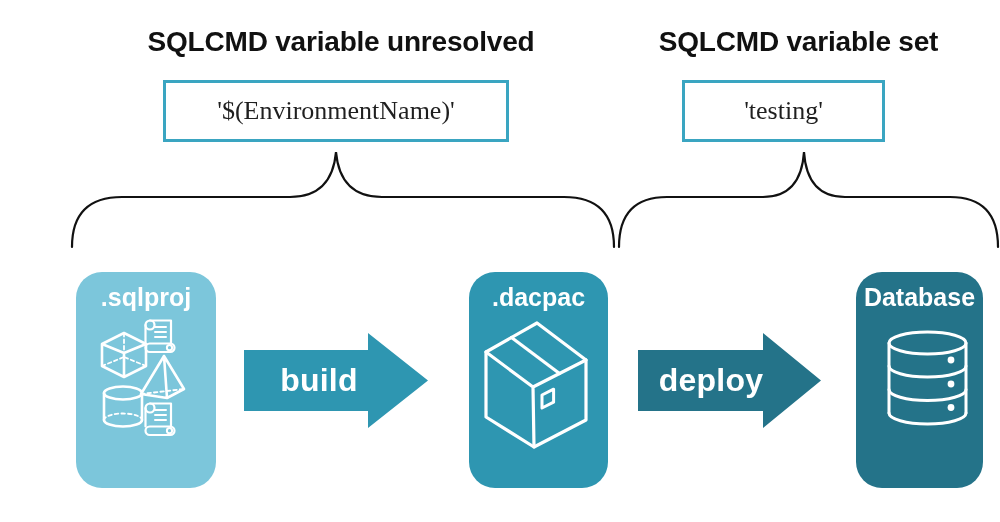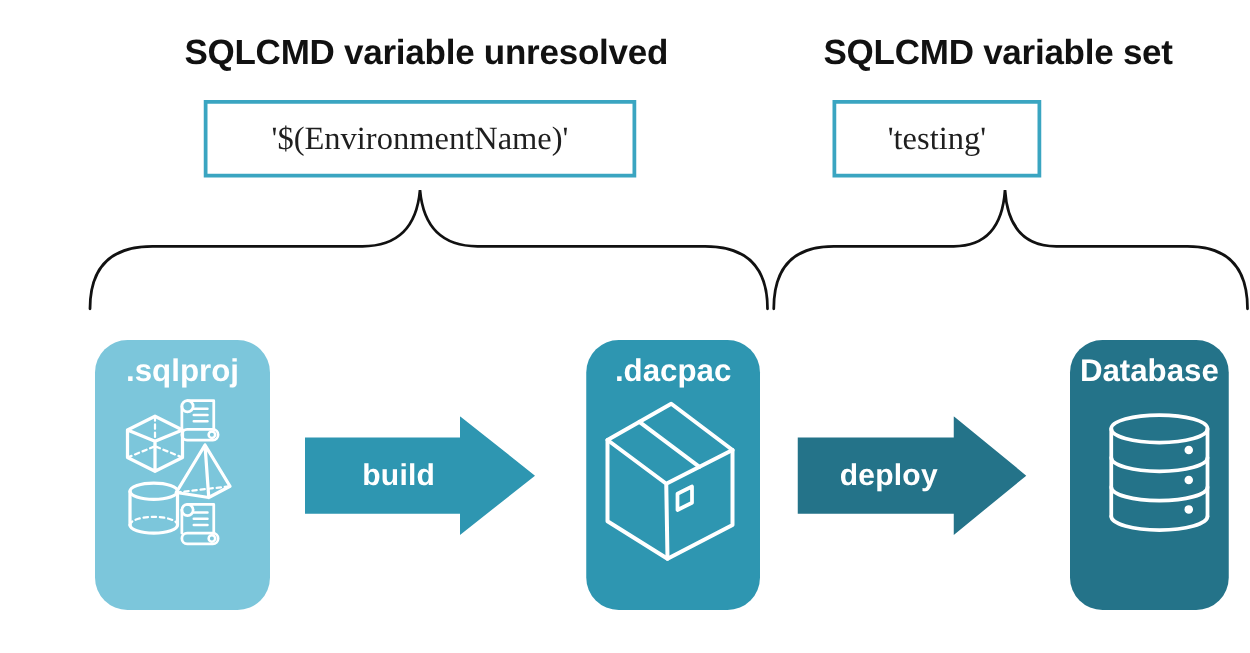--- a/index.html
+++ b/index.html
@@ -28,21 +28,21 @@
   .heading.right{left:560px;width:405px;}
   .codebox{
     position:absolute;
     top:80px;height:62px;
     border:3px solid var(--code-box-border,#3AA5C1);
     background:#fff;
     display:flex;align-items:center;justify-content:center;
     box-sizing:border-box;
   }
   .codebox.left{left:127px;width:346px;}
-  .codebox.right{left:630px;width:167px;align-items:center;}
+  .codebox.right{left:646px;width:203px;align-items:center;}
   .codebox code{
     font-family:Liberation Serif, serif;
     font-size:26px;
     color:var(--code-text,#1f1f1f);
     white-space:pre;
   }
   .braces{position:absolute;left:0;top:0;}
   .brace-path{
     stroke:var(--brace,#111);
     stroke-width:2.2;
@@ -72,21 +72,21 @@
   }
   .icon-fill{fill:var(--icon-stroke,#fff);stroke:none;}
   .arrow{position:absolute;top:333px;width:186px;height:95px;}
   .arrow.build{left:208px;}
   .arrow.deploy{left:602px;}
   .arrow polygon.build-fill{fill:var(--arrow-build,#2E96B1);}
   .arrow polygon.deploy-fill{fill:var(--arrow-deploy,#247389);}
   .arrow-label{
     position:absolute;top:350px;height:61px;
     display:flex;align-items:center;justify-content:center;
-    font-size:24px;font-weight:700;
+    font-size:32px;font-weight:700;
     color:var(--stage-label-text,#fff);
     letter-spacing:0.2px;
   }
   .arrow-label.build{left:208px;width:150px;}
   .arrow-label.deploy{left:602px;width:146px;}
 </style>
 </head>
 <body>
 
 <div class="canvas">

